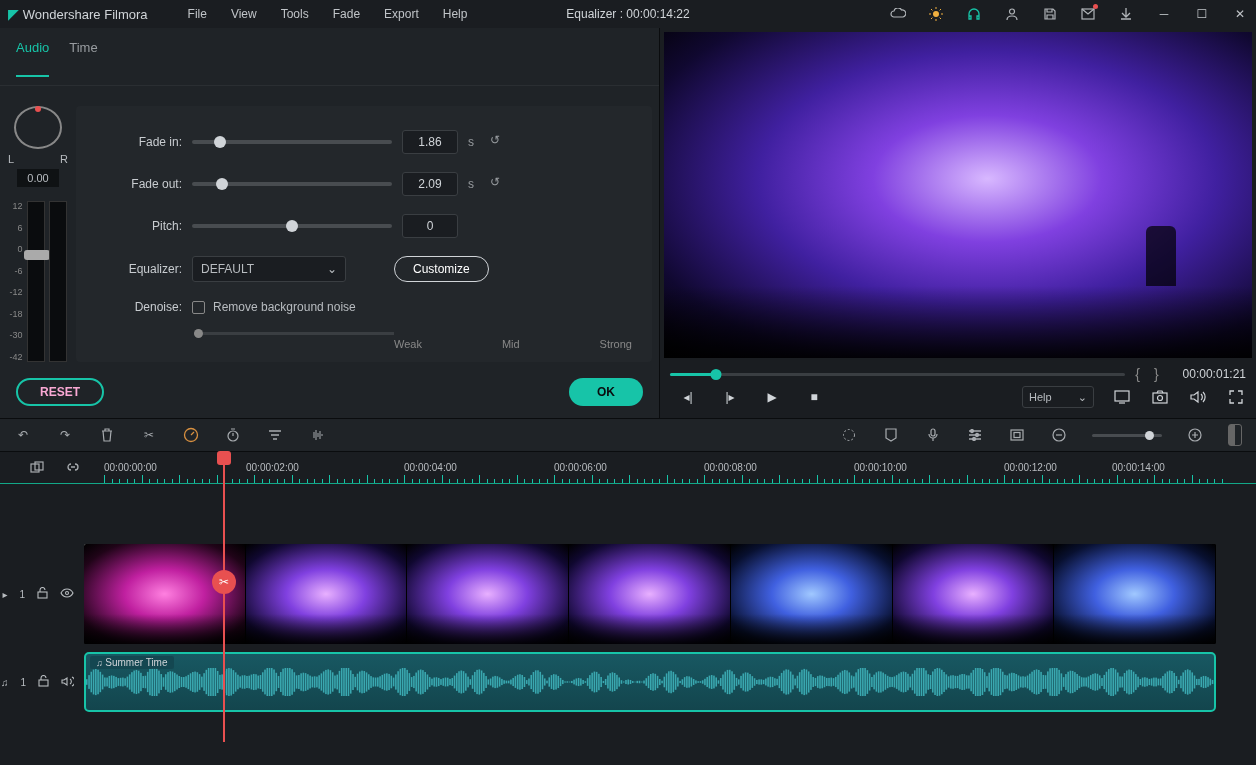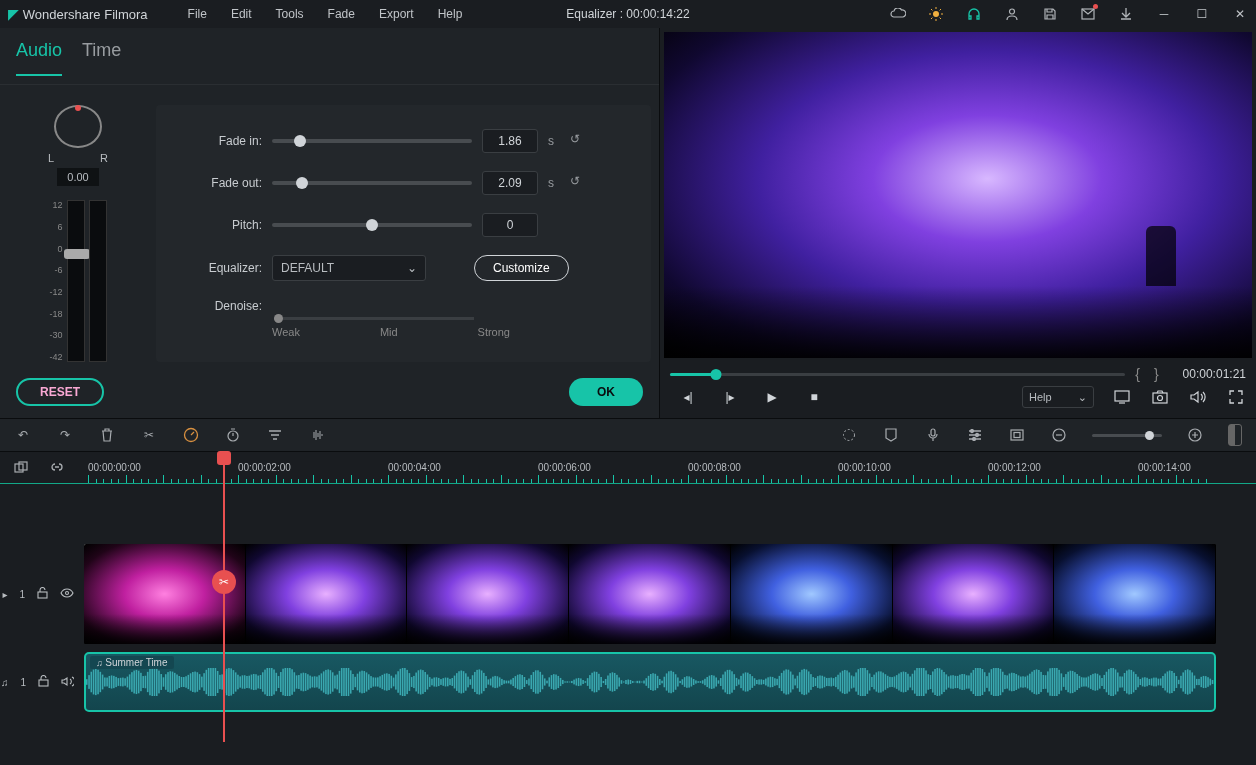--- a/index.html
+++ b/index.html
@@ -20,21 +20,21 @@
 .ticon.red-dot::after { content: ""; position: absolute; top: -2px; right: -2px; width: 5px; height: 5px; background: #e85050; border-radius: 50%; }
 .win-btn { width: 16px; height: 16px; display: inline-flex; align-items: center; justify-content: center; color: #c0c4c8; cursor: pointer; }
 
 
 .main { display: flex; height: 390px; }
 .panel-left { width: 660px; background: #1f2327; display: flex; flex-direction: column; border-right: 1px solid #0a0c0e; }
 .panel-right { flex: 1; background: #1a1d21; display: flex; flex-direction: column; }
 
 
 .tabs { display: flex; gap: 20px; padding: 12px 16px 8px; border-bottom: 1px solid #2a2e32; }
-.tab { color: #989ca0; cursor: pointer; padding-bottom: 13px; font-size: 18px; }
+.tab { color: #989ca0; cursor: pointer; padding-bottom: 20px; font-size: 13px; }
 .tab.active { color: #17c4a8; border-bottom: 2px solid #17c4a8; font-weight: 500; }
 
 
 .audio-body { flex: 1; display: flex; padding: 20px 8px 8px; overflow: hidden; }
 .audio-left { width: 140px; display: flex; flex-direction: column; align-items: center; }
 .knob { width: 48px; height: 48px; border: 2px solid #888; border-radius: 50%; position: relative; }
 .knob::after { content: ""; position: absolute; top: -2px; left: 50%; transform: translateX(-50%); width: 6px; height: 6px; background: #e85050; border-radius: 50%; }
 .knob-labels { display: flex; justify-content: space-between; width: 60px; margin-top: 4px; font-size: 11px; }
 .knob-value { background: #0f1214; padding: 3px 10px; margin-top: 4px; font-size: 11px; }
 .meter { margin-top: 14px; display: flex; gap: 4px; align-items: stretch; height: 180px; }
@@ -85,21 +85,21 @@
 .tbtn.accent { color: #d89040; }
 .toolbar .right { margin-left: auto; display: flex; gap: 24px; align-items: center; }
 .zoom-slider { width: 70px; height: 3px; background: #484c50; position: relative; border-radius: 2px; }
 .zoom-slider .zthumb { position: absolute; right: 8px; top: -3px; width: 9px; height: 9px; background: #d0d4d8; border-radius: 50%; }
 .magnet { width: 14px; height: 22px; border: 1px solid #666; border-radius: 3px; display: flex; }
 .magnet div { flex: 1; }
 .magnet div:first-child { background: #666; }
 
 
 .timeline { background: #1a1d21; height: 313px; display: flex; flex-direction: column; }
-.timehead { height: 32px; display: flex; align-items: center; padding-left: 12px; border-bottom: 1px solid #12a888; position: relative; }
+.timehead { height: 32px; display: flex; align-items: center; padding-left: 28px; border-bottom: 1px solid #12a888; position: relative; }
 .thead-icons { display: flex; gap: 18px; width: 72px; }
 .time-ruler { flex: 1; margin-left: 4px; display: flex; font-size: 10px; color: #b8bcc0; position: relative; height: 100%; align-items: center; }
 .time-tick { position: absolute; }
 .time-ruler .minor { position: absolute; bottom: 0; width: 1px; height: 5px; background: #17c4a8; }
 .playhead { position: absolute; top: 0; width: 2px; background: #e85050; z-index: 10; }
 .playhead-top { position: absolute; top: -1px; left: -6px; width: 14px; height: 14px; background: #e85050; border-radius: 3px; }
 .playhead-scissors { position: absolute; left: -11px; top: 118px; width: 24px; height: 24px; background: #e85050; border-radius: 50%; display: flex; align-items: center; justify-content: center; color: #fff; }
 
 .tracks { flex: 1; position: relative; padding-top: 60px; }
 .track { height: 100px; display: flex; margin-bottom: 8px; }
@@ -119,21 +119,21 @@
 .wave svg { width: 100%; height: 100%; }
 </style>
 </head>
 <body>
 
 <div class="titlebar">
   <span class="logo">◤</span>
   <span class="appname">Wondershare Filmora</span>
   <div class="menu">
     <span>File</span>
-    <span>Edit</span>
+    <span>View</span>
     <span>Tools</span>
     <span>Fade</span>
     <span>Export</span>
     <span>Help</span>
   </div>
   <div class="center">Equalizer : 00:00:14:22</div>
   <div class="right">
     <span class="ticon">
         <svg width="16" height="12" viewBox="0 0 16 12" fill="none" stroke="currentColor" stroke-width="1.2">
           <path d="M4 9a3 3 0 010-6 4 4 0 017.5-1A3 3 0 1113 9H4z"></path>
@@ -244,21 +244,25 @@
           <div class="select">
             <span>DEFAULT</span>
             <span>⌄</span>
           </div>
           <div style="width:28px"></div>
           <div class="btn-outline">Customize</div>
         </div>
         <div class="crow" style="align-items:flex-start">
           <span class="lbl">Denoise:</span>
           <div style="flex:1">
-            <div style="margin-top:18px;display:flex;flex-direction:column">
+            <div style="display:flex;align-items:center;gap:8px">
+              <span class="chk"></span>
+              <span>Remove background noise</span>
+            </div>
+            <div style="margin-top:18px;display:flex;flex-direction:row">
               <div class="mini-slider">
                   <div class="thumb-sm"></div>
                 </div>
               <div class="slabels">
                 <span>Weak</span>
                 <span>Mid</span>
                 <span>Strong</span>
               </div>
             </div>
           </div>
@@ -420,27 +424,27 @@
           </svg>
         </span>
       <span class="tbtn">
           <svg width="14" height="14" viewBox="0 0 14 14" fill="none" stroke="currentColor" stroke-width="1.3">
             <path d="M5 3a3 3 0 00-3 3 3 3 0 003 3M9 3a3 3 0 013 3 3 3 0 01-3 3M5 6h4"></path>
           </svg>
         </span>
     </div>
     <div class="time-ruler" id="ruler">
         <span class="time-tick" style="left: 0px;">00:00:00:00</span>
-        <span class="time-tick" style="left: 150px;">00:00:02:00</span>
+        <span class="time-tick" style="left: 142px;">00:00:02:00</span>
         <span class="time-tick" style="left: 300px;">00:00:04:00</span>
         <span class="time-tick" style="left: 450px;">00:00:06:00</span>
         <span class="time-tick" style="left: 600px;">00:00:08:00</span>
         <span class="time-tick" style="left: 750px;">00:00:10:00</span>
         <span class="time-tick" style="left: 900px;">00:00:12:00</span>
-        <span class="time-tick" style="left: 1050px;">00:00:14:00</span>
+        <span class="time-tick" style="left: 1008px;">00:00:14:00</span>
         <div class="minor" style="left: 0px; height: 8px;"></div>
         <div class="minor" style="left: 7.5px; height: 4px;"></div>
         <div class="minor" style="left: 15px; height: 4px;"></div>
         <div class="minor" style="left: 22.5px; height: 4px;"></div>
         <div class="minor" style="left: 30px; height: 4px;"></div>
         <div class="minor" style="left: 37.5px; height: 8px;"></div>
         <div class="minor" style="left: 45px; height: 4px;"></div>
         <div class="minor" style="left: 52.5px; height: 4px;"></div>
         <div class="minor" style="left: 60px; height: 4px;"></div>
         <div class="minor" style="left: 67.5px; height: 4px;"></div>

